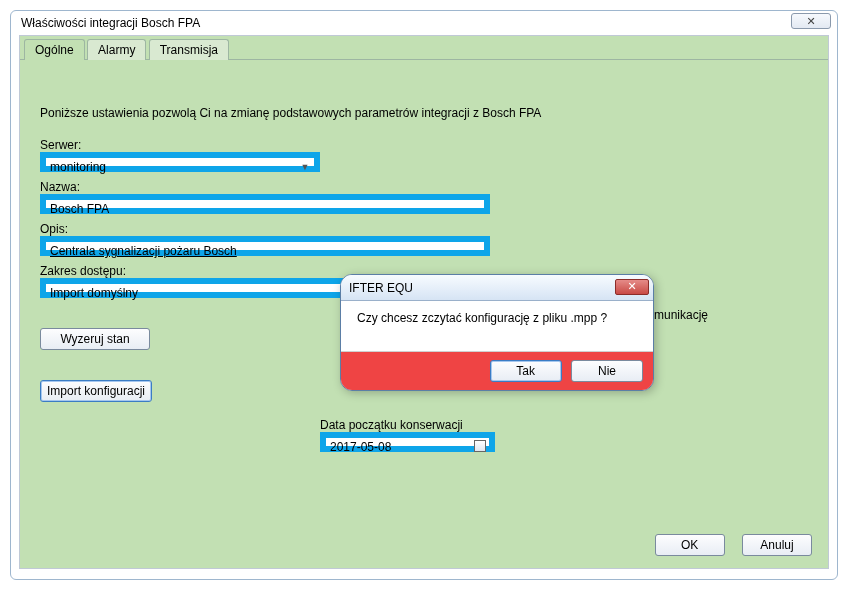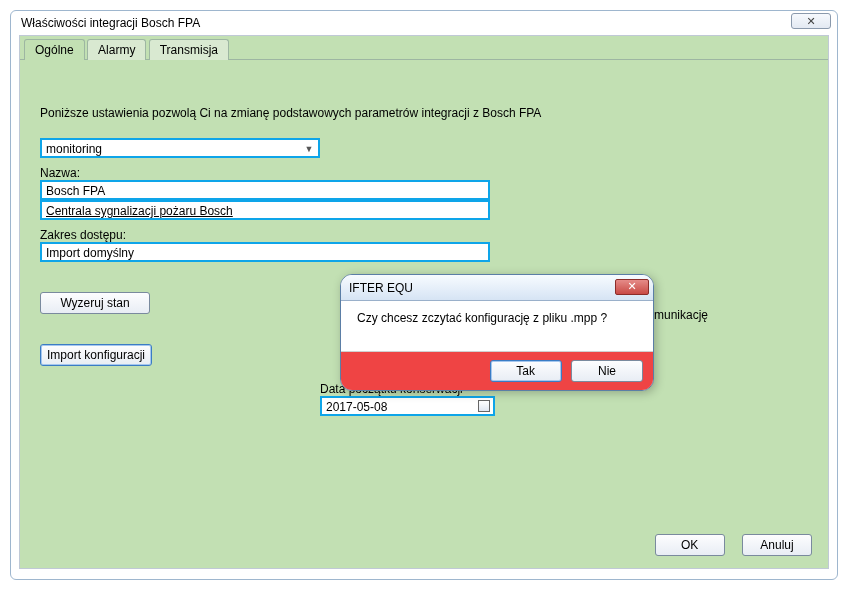--- a/index.html
+++ b/index.html
@@ -81,21 +81,21 @@
   .intro {
     margin-bottom: 18px;
     margin-top: 32px;
   }
   .field-label {
     margin-top: 8px;
   }
   .text-input, .combo, .date-input {
     display: inline-block;
     background: #fff;
-    border: 2px solid #0ea5e9;
+    border: 6px solid #0ea5e9;
     height: 20px;
     line-height: 18px;
     padding: 0 4px;
     vertical-align: middle;
   }
   .combo {
     width: 280px;
     position: relative;
   }
   .combo .arrow, .date-input .cal {
@@ -224,30 +224,32 @@
       <span class="tab active">Ogólne</span>
       <span class="tab">Alarmy</span>
       <span class="tab">Transmisja</span>
     </div>
     <div class="tab-sep"></div>
 
     <div class="panel">
 
       <div class="intro">Poniższe ustawienia pozwolą Ci na zmianę podstawowych parametrów integracji z Bosch FPA</div>
 
+      <div class="field-label">Serwer:</div>
       <div class="combo">
         <span>monitoring</span>
         <span class="arrow">▼</span>
       </div>
 
       <div class="field-label">Nazwa:</div>
       <div class="text-input name">
         <span>Bosch FPA</span>
       </div>
 
+      <div class="field-label">Opis:</div>
       <div class="text-input desc">
         <span>Centrala sygnalizacji pożaru Bosch</span>
       </div>
 
       <div class="field-label">Zakres dostępu:</div>
       <div class="text-input scope">
         <span>Import domyślny</span>
       </div>
 
       <div class="reset-row">

